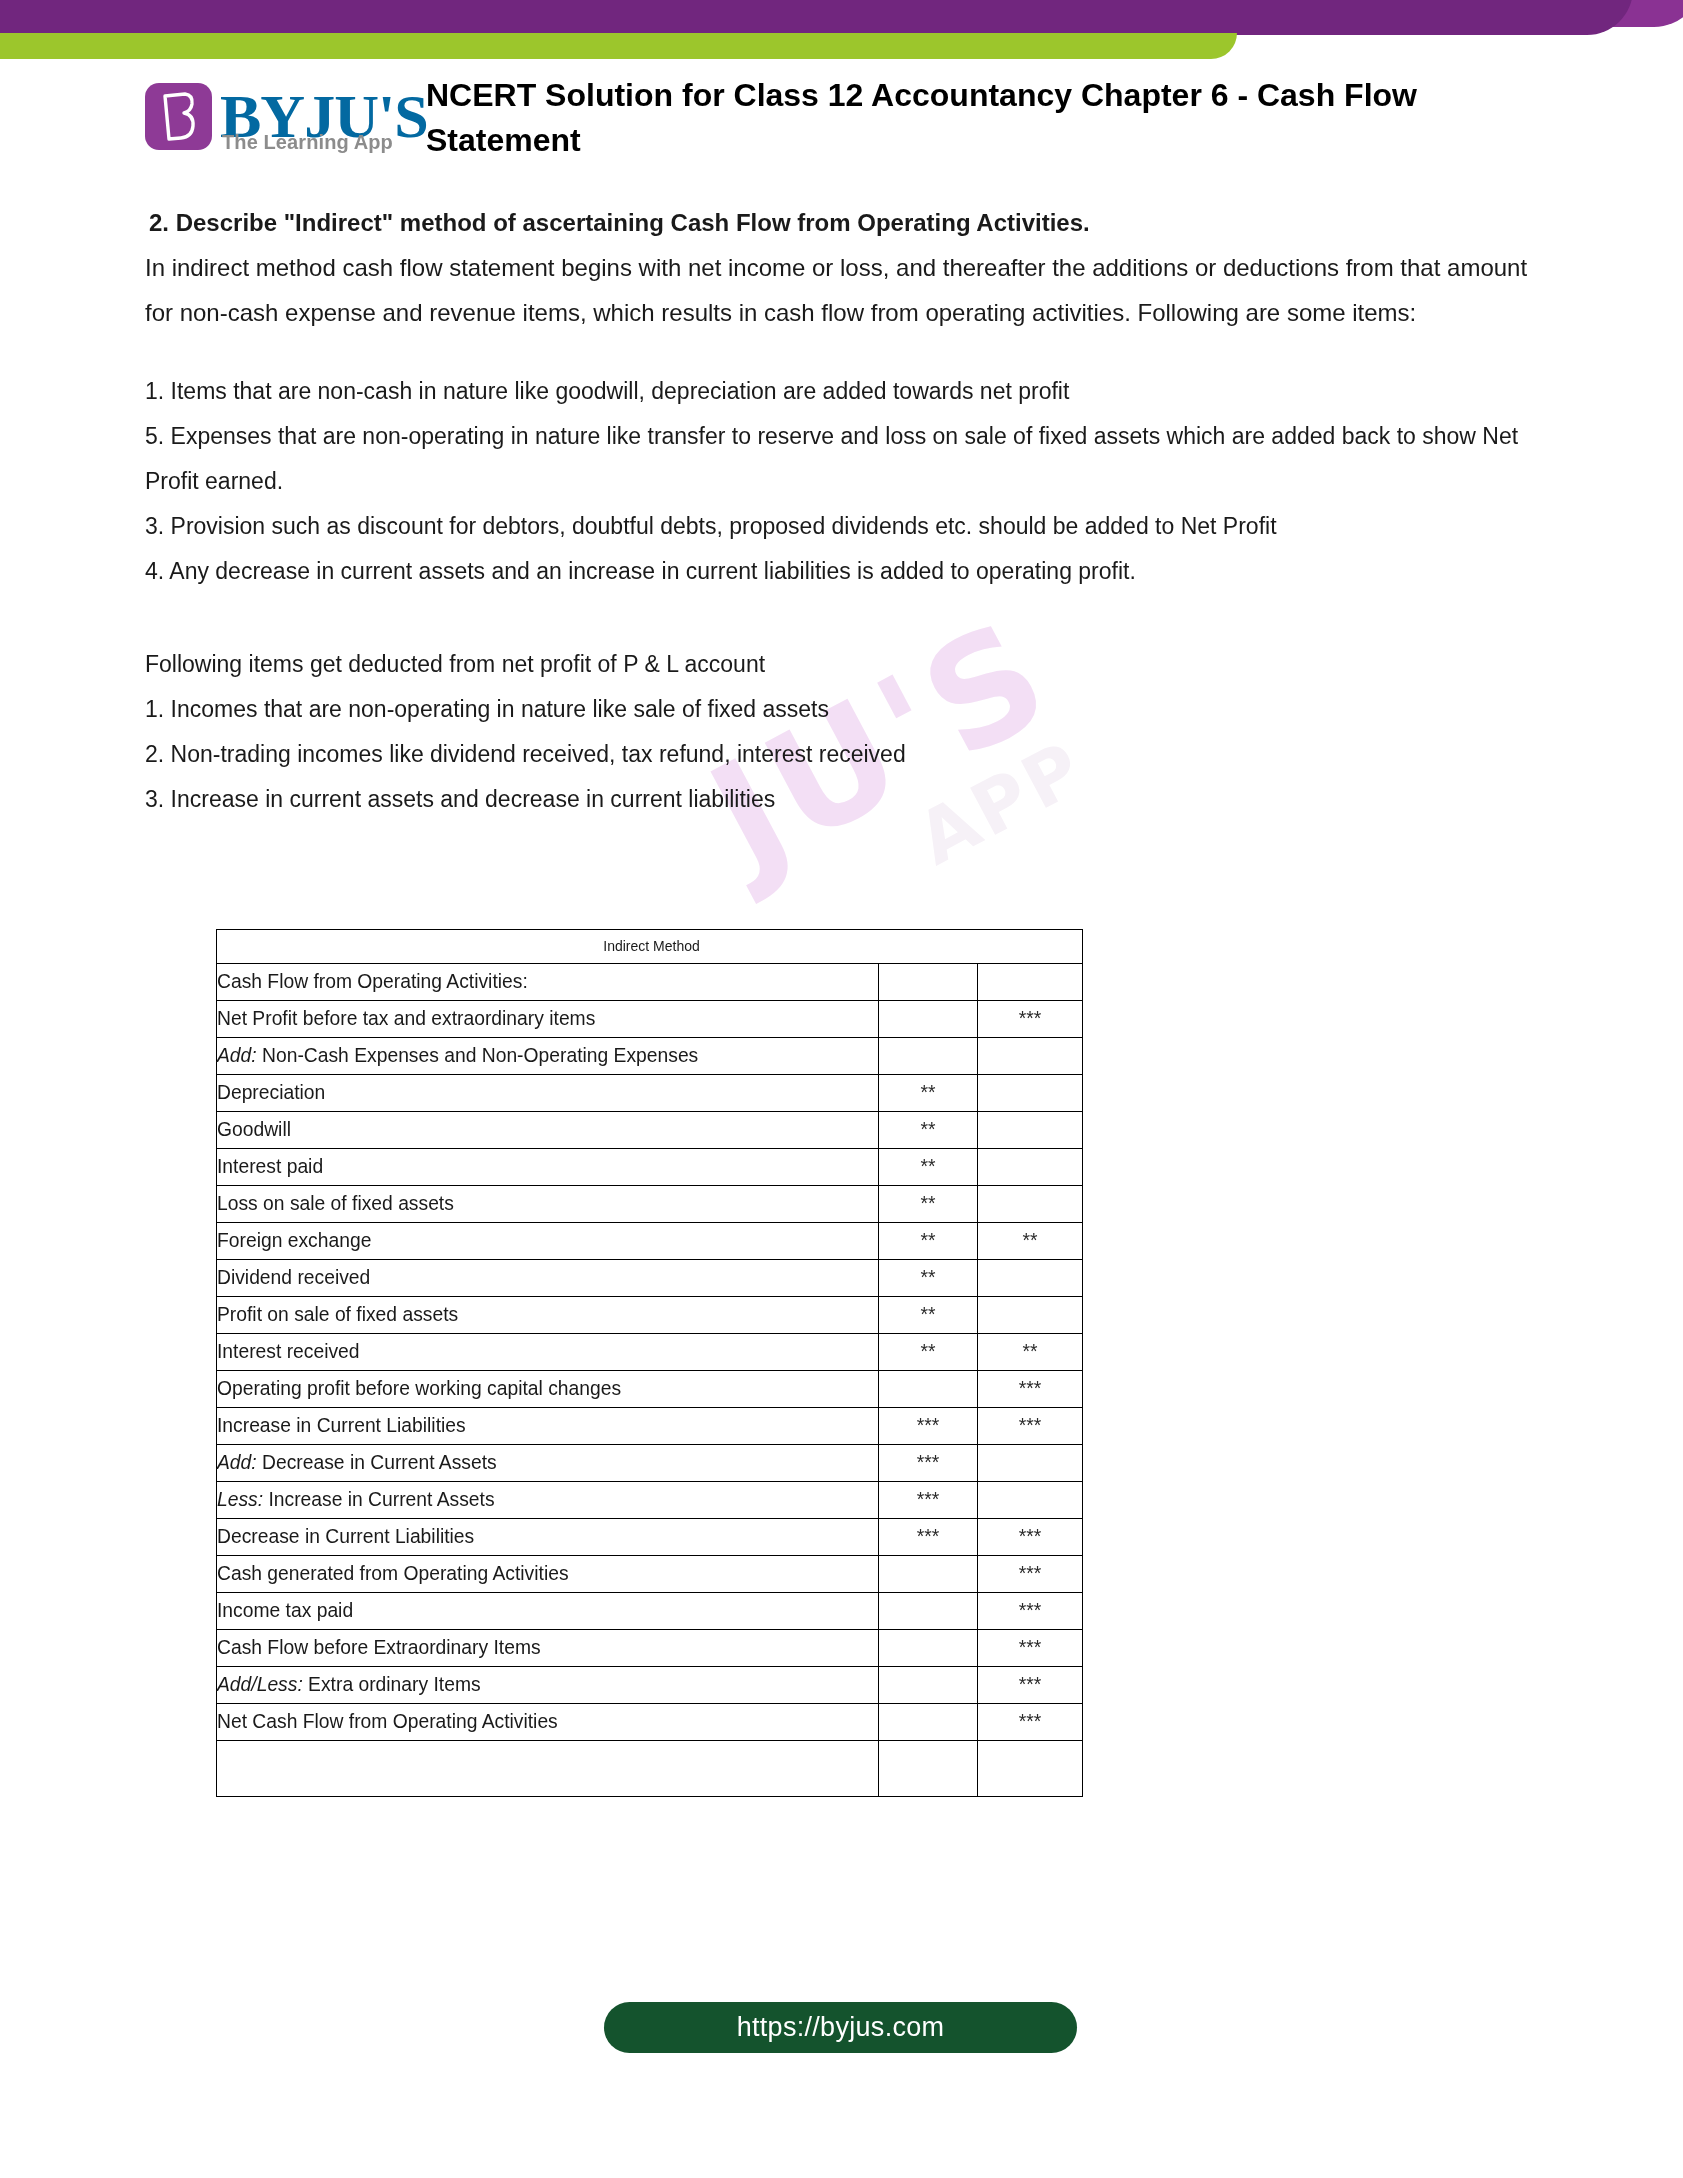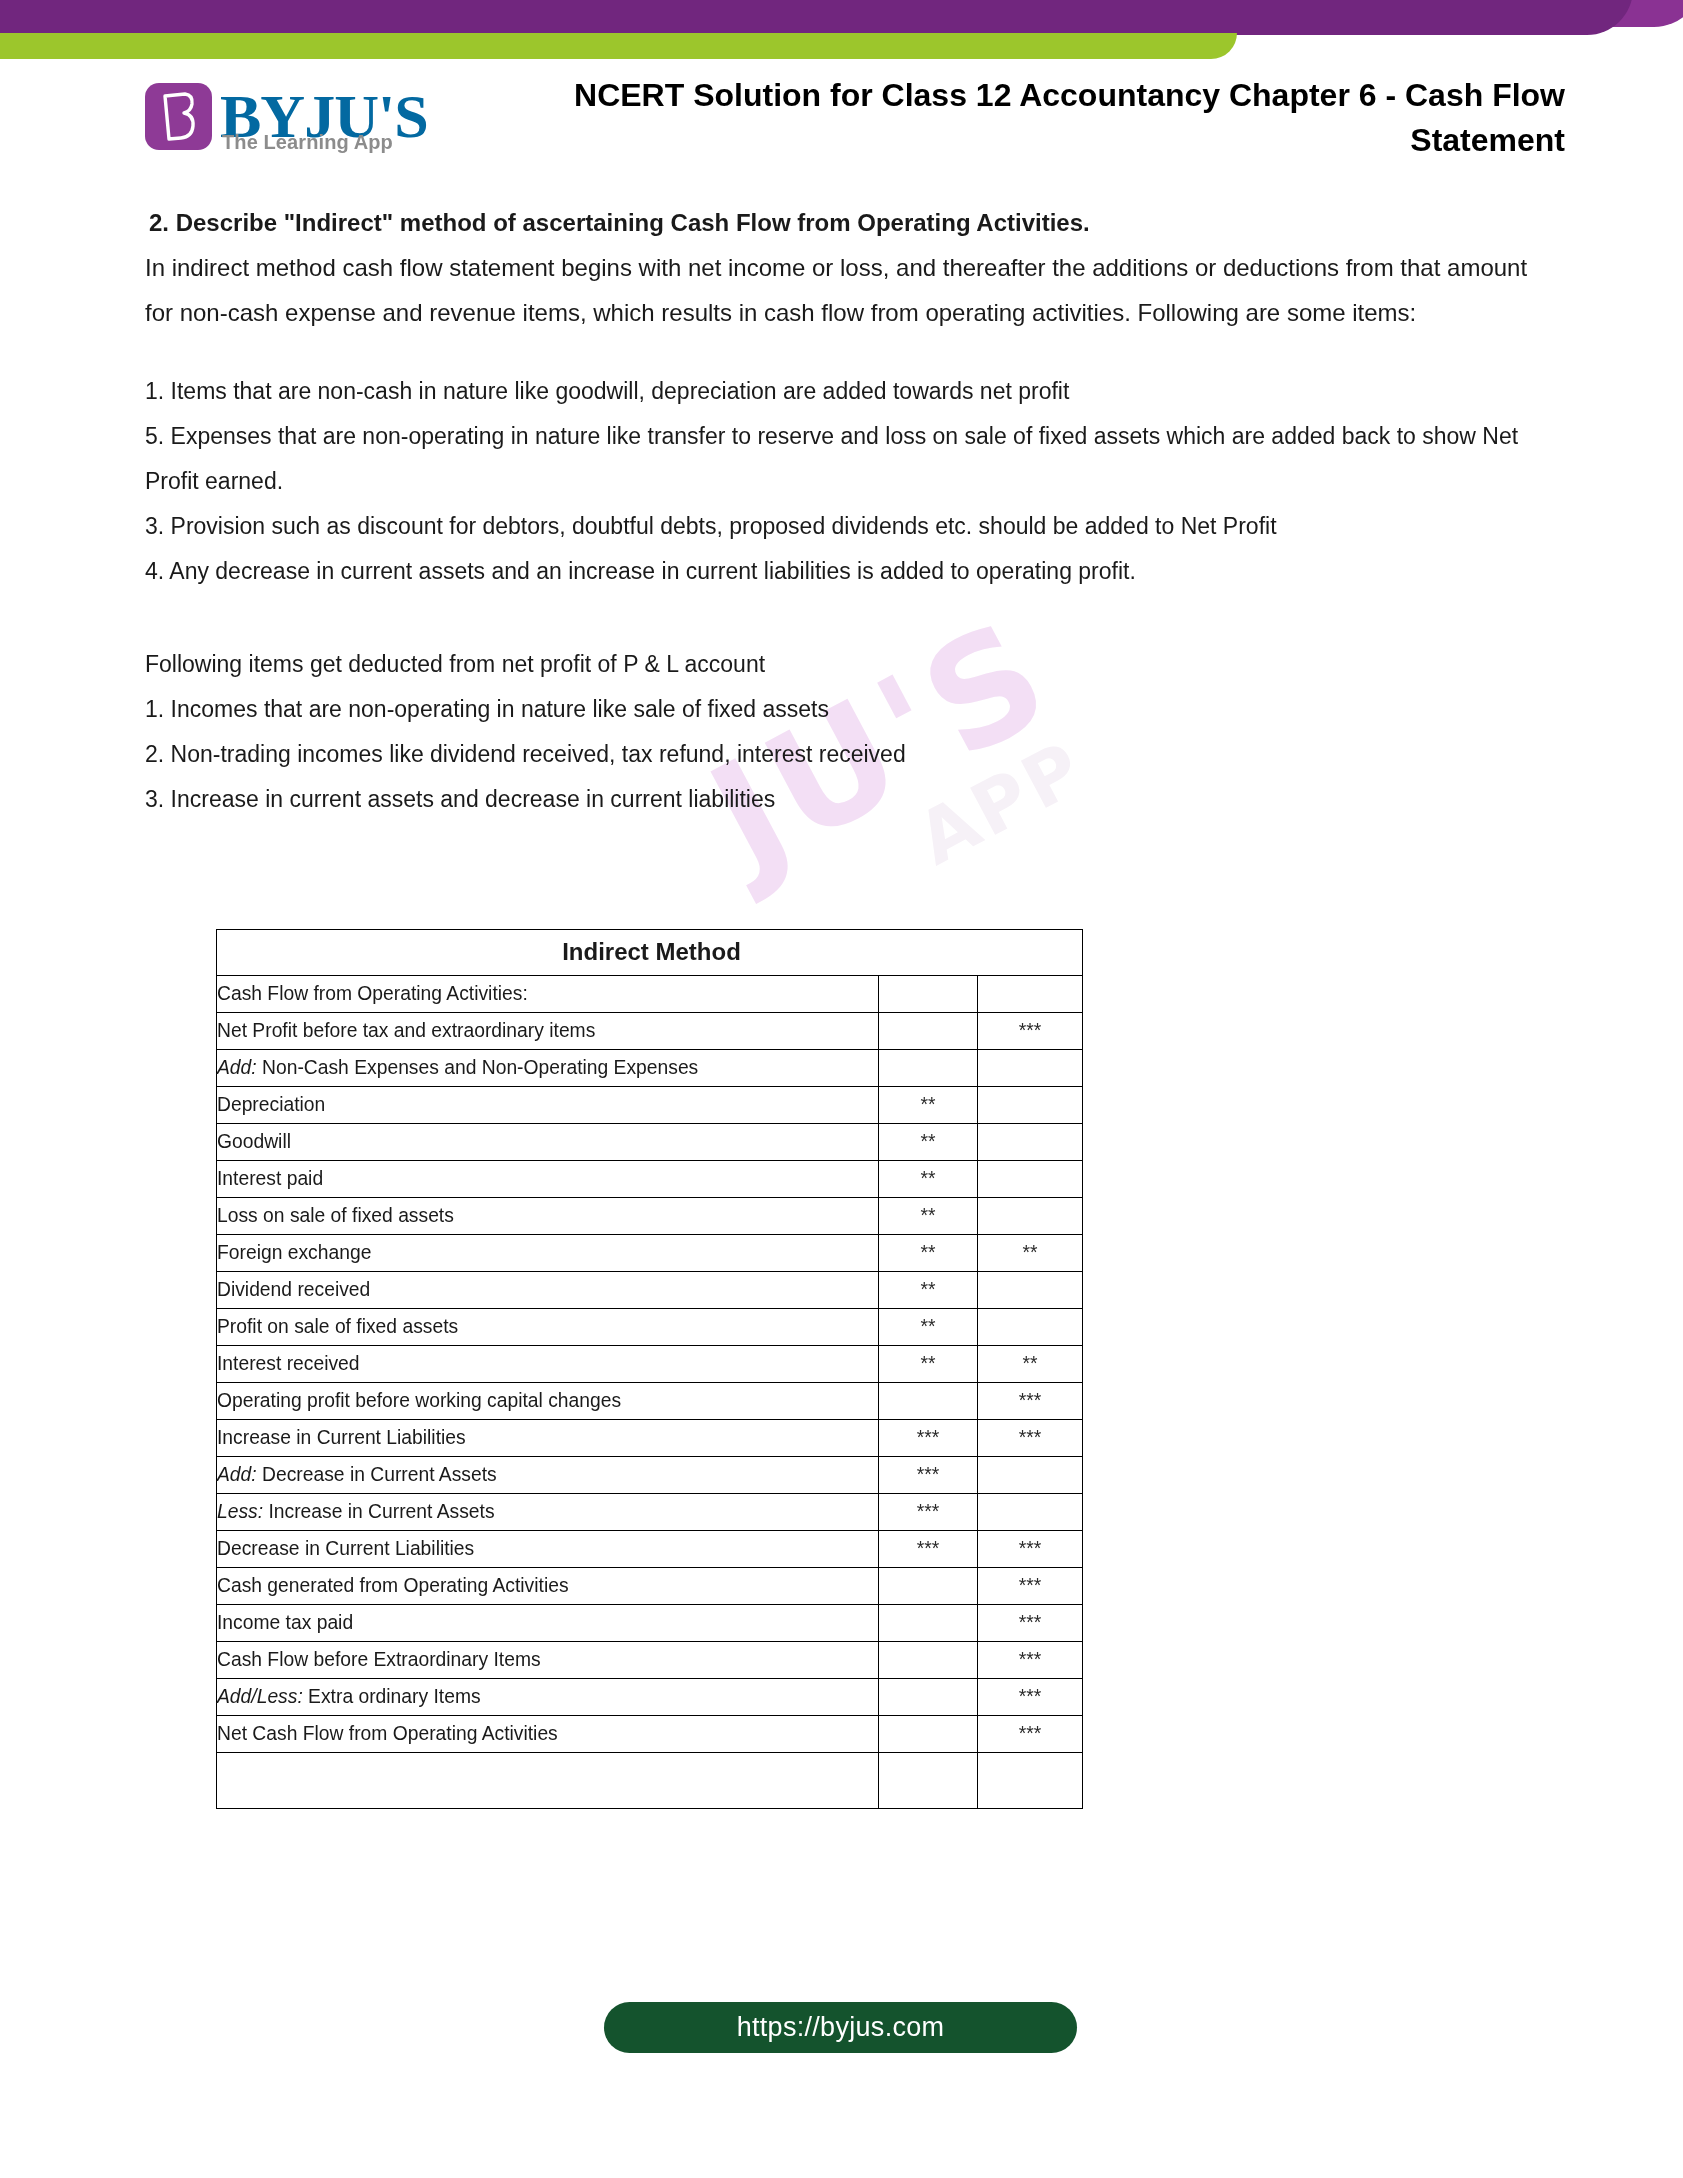--- a/index.html
+++ b/index.html
@@ -108,21 +108,21 @@
     font-weight: bold;
     color: #8c8c8c;
     font-family: "Liberation Sans", sans-serif;
     letter-spacing: 0.1px;
   }
   .page-title {
     position: absolute;
     left: 426px;
     top: 12px;
     width: 1139px;
-    text-align: right;
+    text-align: left;
     font-size: 32px;
     font-weight: bold;
     line-height: 45px;
     color: #000000;
     font-family: "Liberation Sans", sans-serif;
   }
 
   
   .watermark {
     position: absolute;
@@ -195,22 +195,22 @@
     border-collapse: collapse;
     width: 866px;
     table-layout: fixed;
     font-family: "Liberation Sans", sans-serif;
   }
   table.ind, table.ind td, table.ind th {
     border: 1.6px solid #000000;
   }
   table.ind th.hdr {
     text-align: center;
-    font-size: 24px;
-    font-weight: bold;
+    font-size: 14px;
+    font-weight: normal;
     padding: 8px 0 9px 4px;
     border-bottom: 1.6px solid #000000;
   }
   table.ind td {
     font-size: 19.3px;
     padding: 0;
     height: 36px;
     vertical-align: middle;
   }
   td.lbl {

